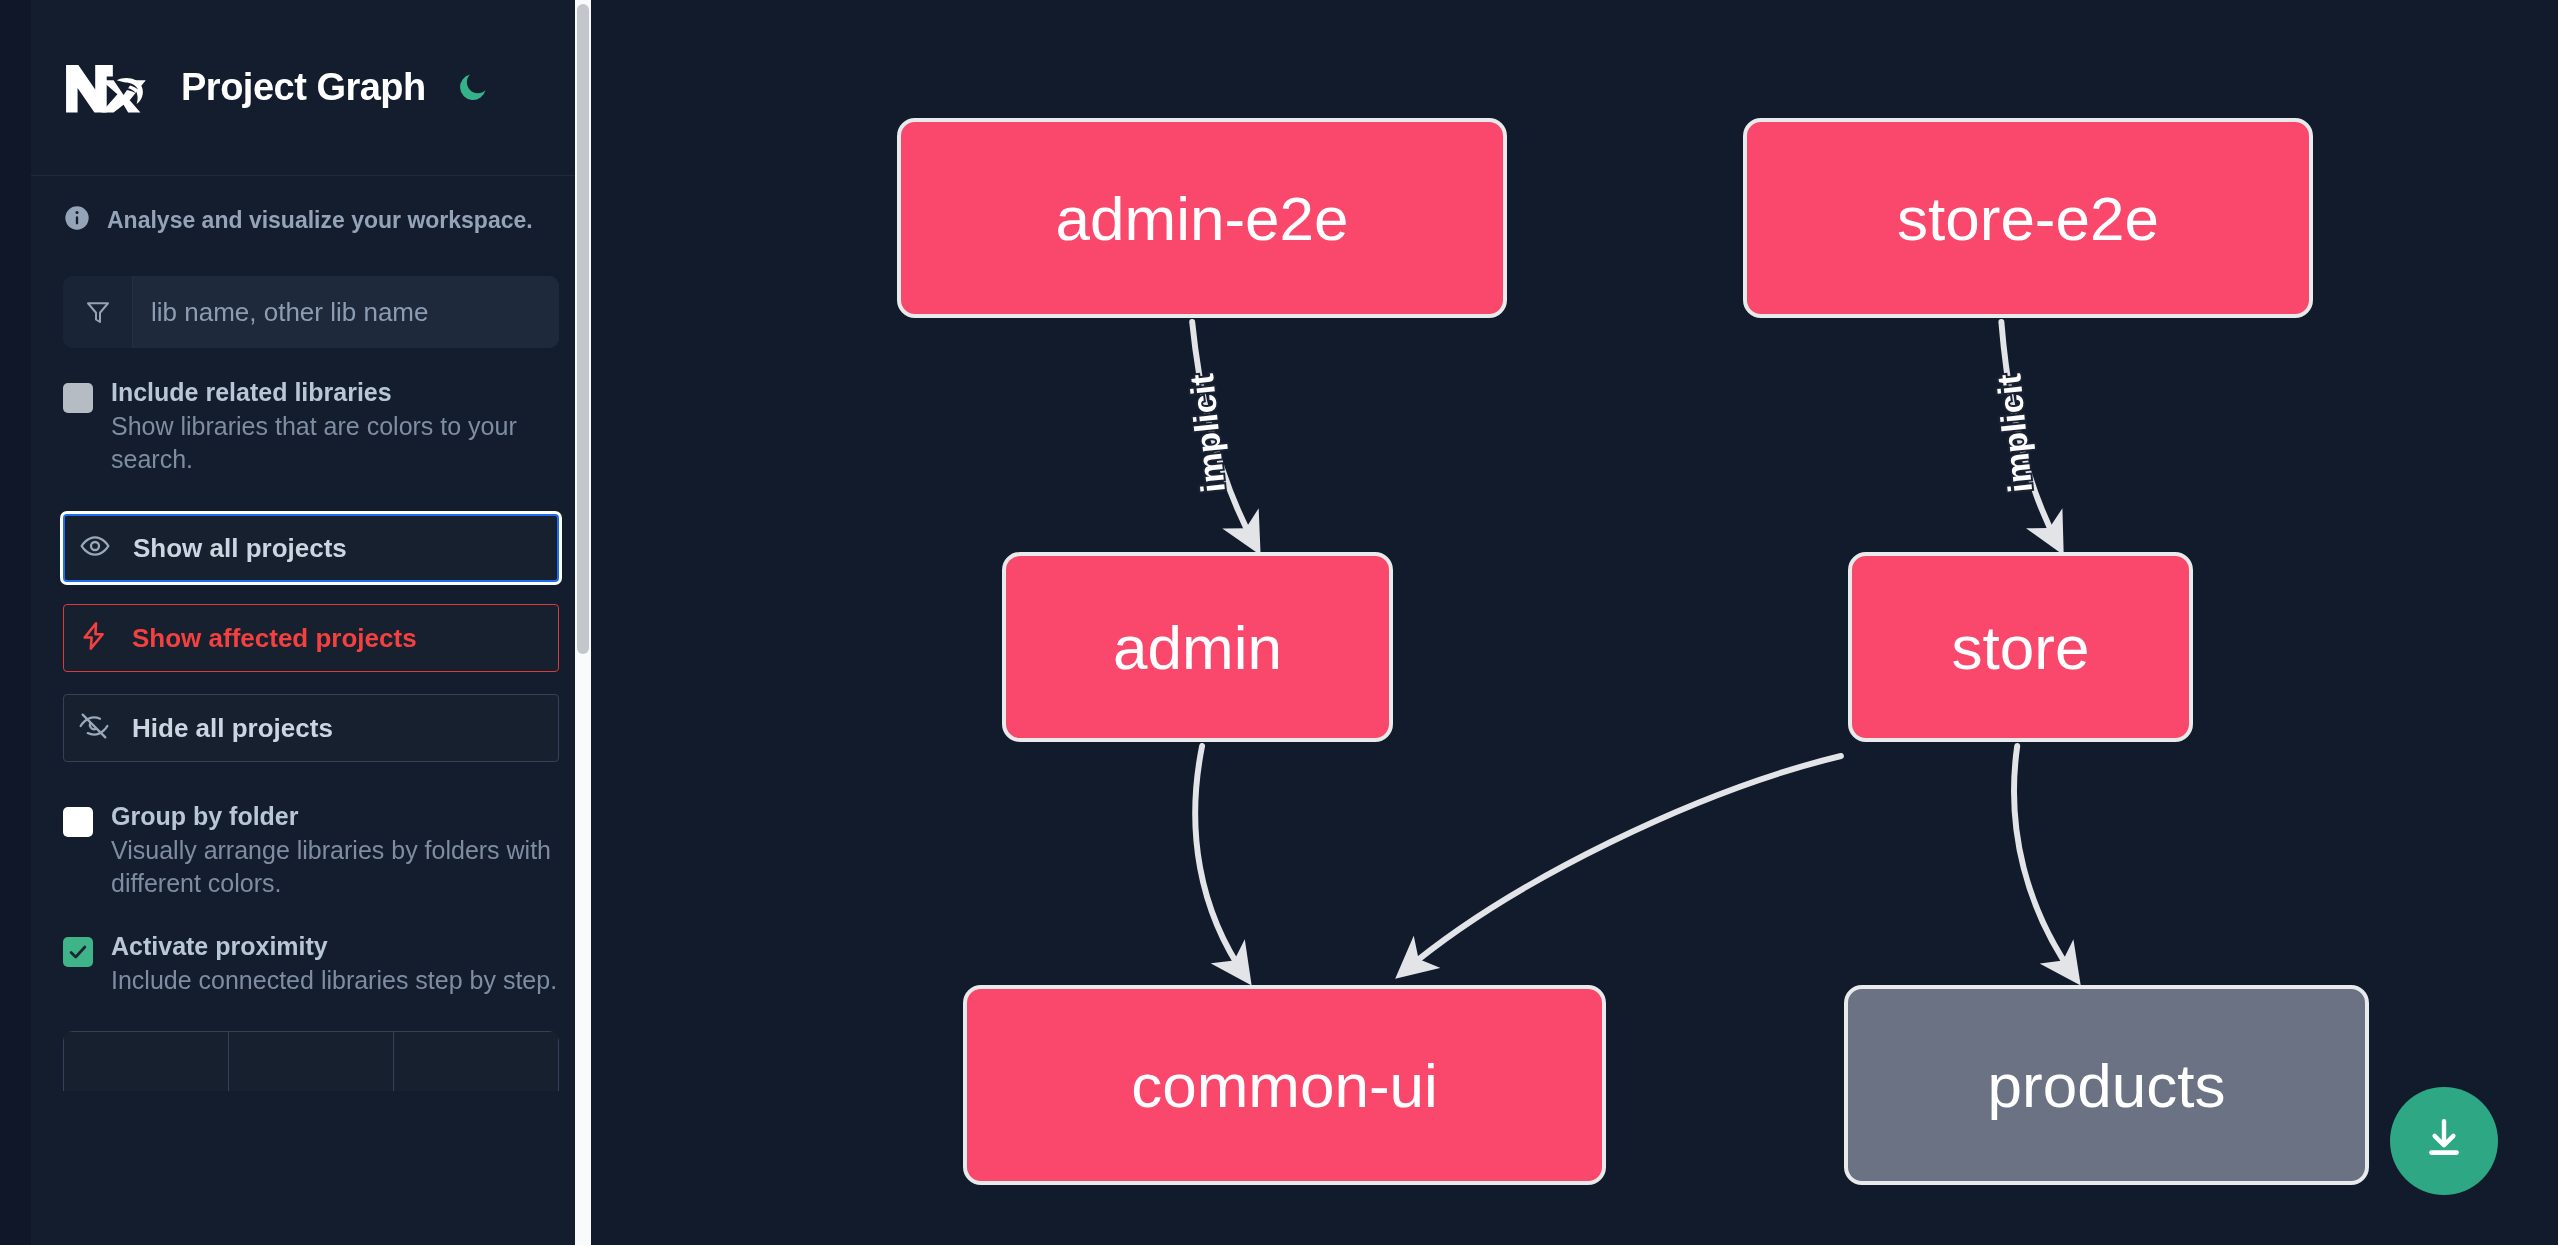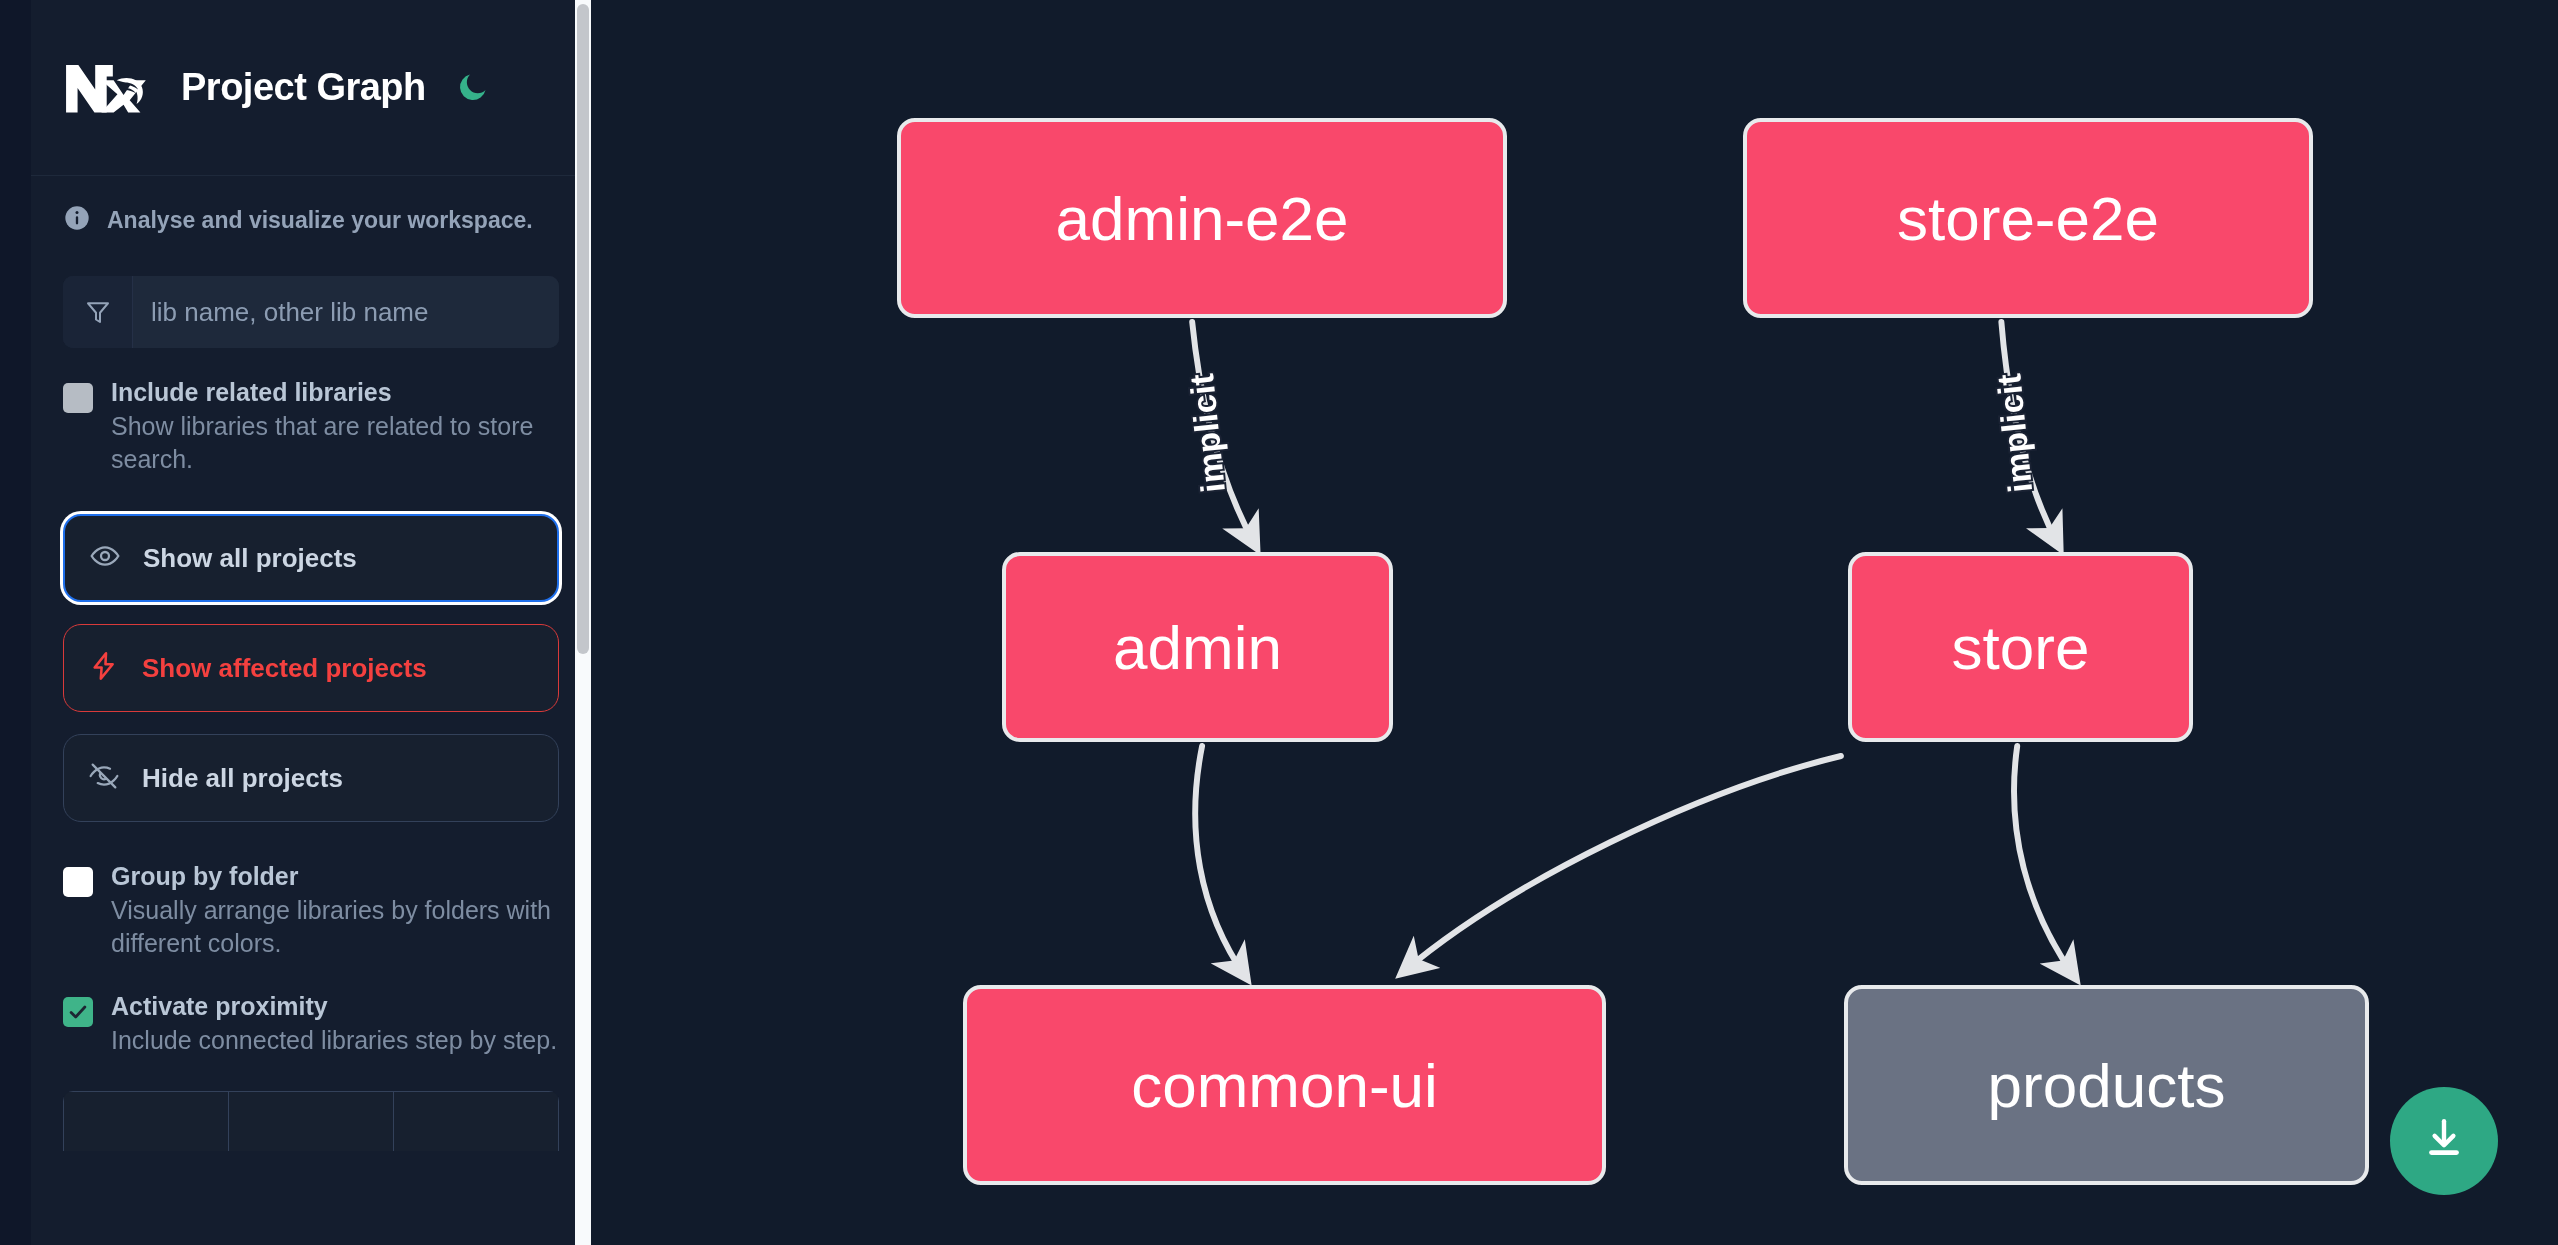--- a/index.html
+++ b/index.html
@@ -83,24 +83,24 @@
   .cb-box.grey  { background: #b6bcc4; }
   .cb-box.white { background: #ffffff; }
   .cb-box.green { background: #3fb489; }
   .cb-text { flex: 1 1 auto; }
   .cb-label { font-size: 25px; font-weight: 700; color: #b9c6d6; line-height: 1.12; }
   .cb-desc  { font-size: 25px; color: #7e8da2; line-height: 1.32; margin-top: 4px; }
 
   
   .btn-group { margin-top: 38px; display: flex; flex-direction: column; gap: 22px; }
   .gbtn {
-    height: 88px;
+    height: 68px;
     display: flex; align-items: center;
-    gap: 22px; padding: 0 24px;
-    border-radius: 18px;
+    gap: 22px; padding: 0 14px;
+    border-radius: 4px;
     background: #17202f;
     border: 1px solid #33415a;
     cursor: pointer;
   }
   .gbtn .lbl { font-size: 26px; font-weight: 700; }
   .gbtn.show-all {
     border: 2px solid #1f6feb;
     box-shadow: 0 0 0 3px #ffffff;
   }
   .gbtn.show-all .lbl { color: #ccd6e3; }
@@ -215,21 +215,21 @@
             <path d="M4 5h16l-6.4 7.6V20l-3.2-2v-5.4z" fill="none" stroke="#94a3b8" stroke-width="1.6" stroke-linejoin="round"></path>
           </svg>
         </span>
         <input class="filter-input" type="text" placeholder="lib name, other lib name" style="">
       </div>
 
       <div class="cb-row">
         <span class="cb-box grey"></span>
         <span class="cb-text">
           <span class="cb-label" style="display:block">Include related libraries</span>
-          <span class="cb-desc" style="display:block">Show libraries that are related to store search.</span>
+          <span class="cb-desc" style="display:block">Show libraries that are colors to your search.</span>
         </span>
       </div>
 
       <div class="btn-group">
         <div class="gbtn show-all">
           <span>
             <svg viewBox="0 0 24 24" width="32" height="32" aria-hidden="true">
               <path d="M2 12s3.8-6.5 10-6.5S22 12 22 12s-3.8 6.5-10 6.5S2 12 2 12z" fill="none" stroke="#9aa8ba" stroke-width="1.7"></path>
               <circle cx="12" cy="12" r="3" fill="none" stroke="#9aa8ba" stroke-width="1.7"></circle>
             </svg>

